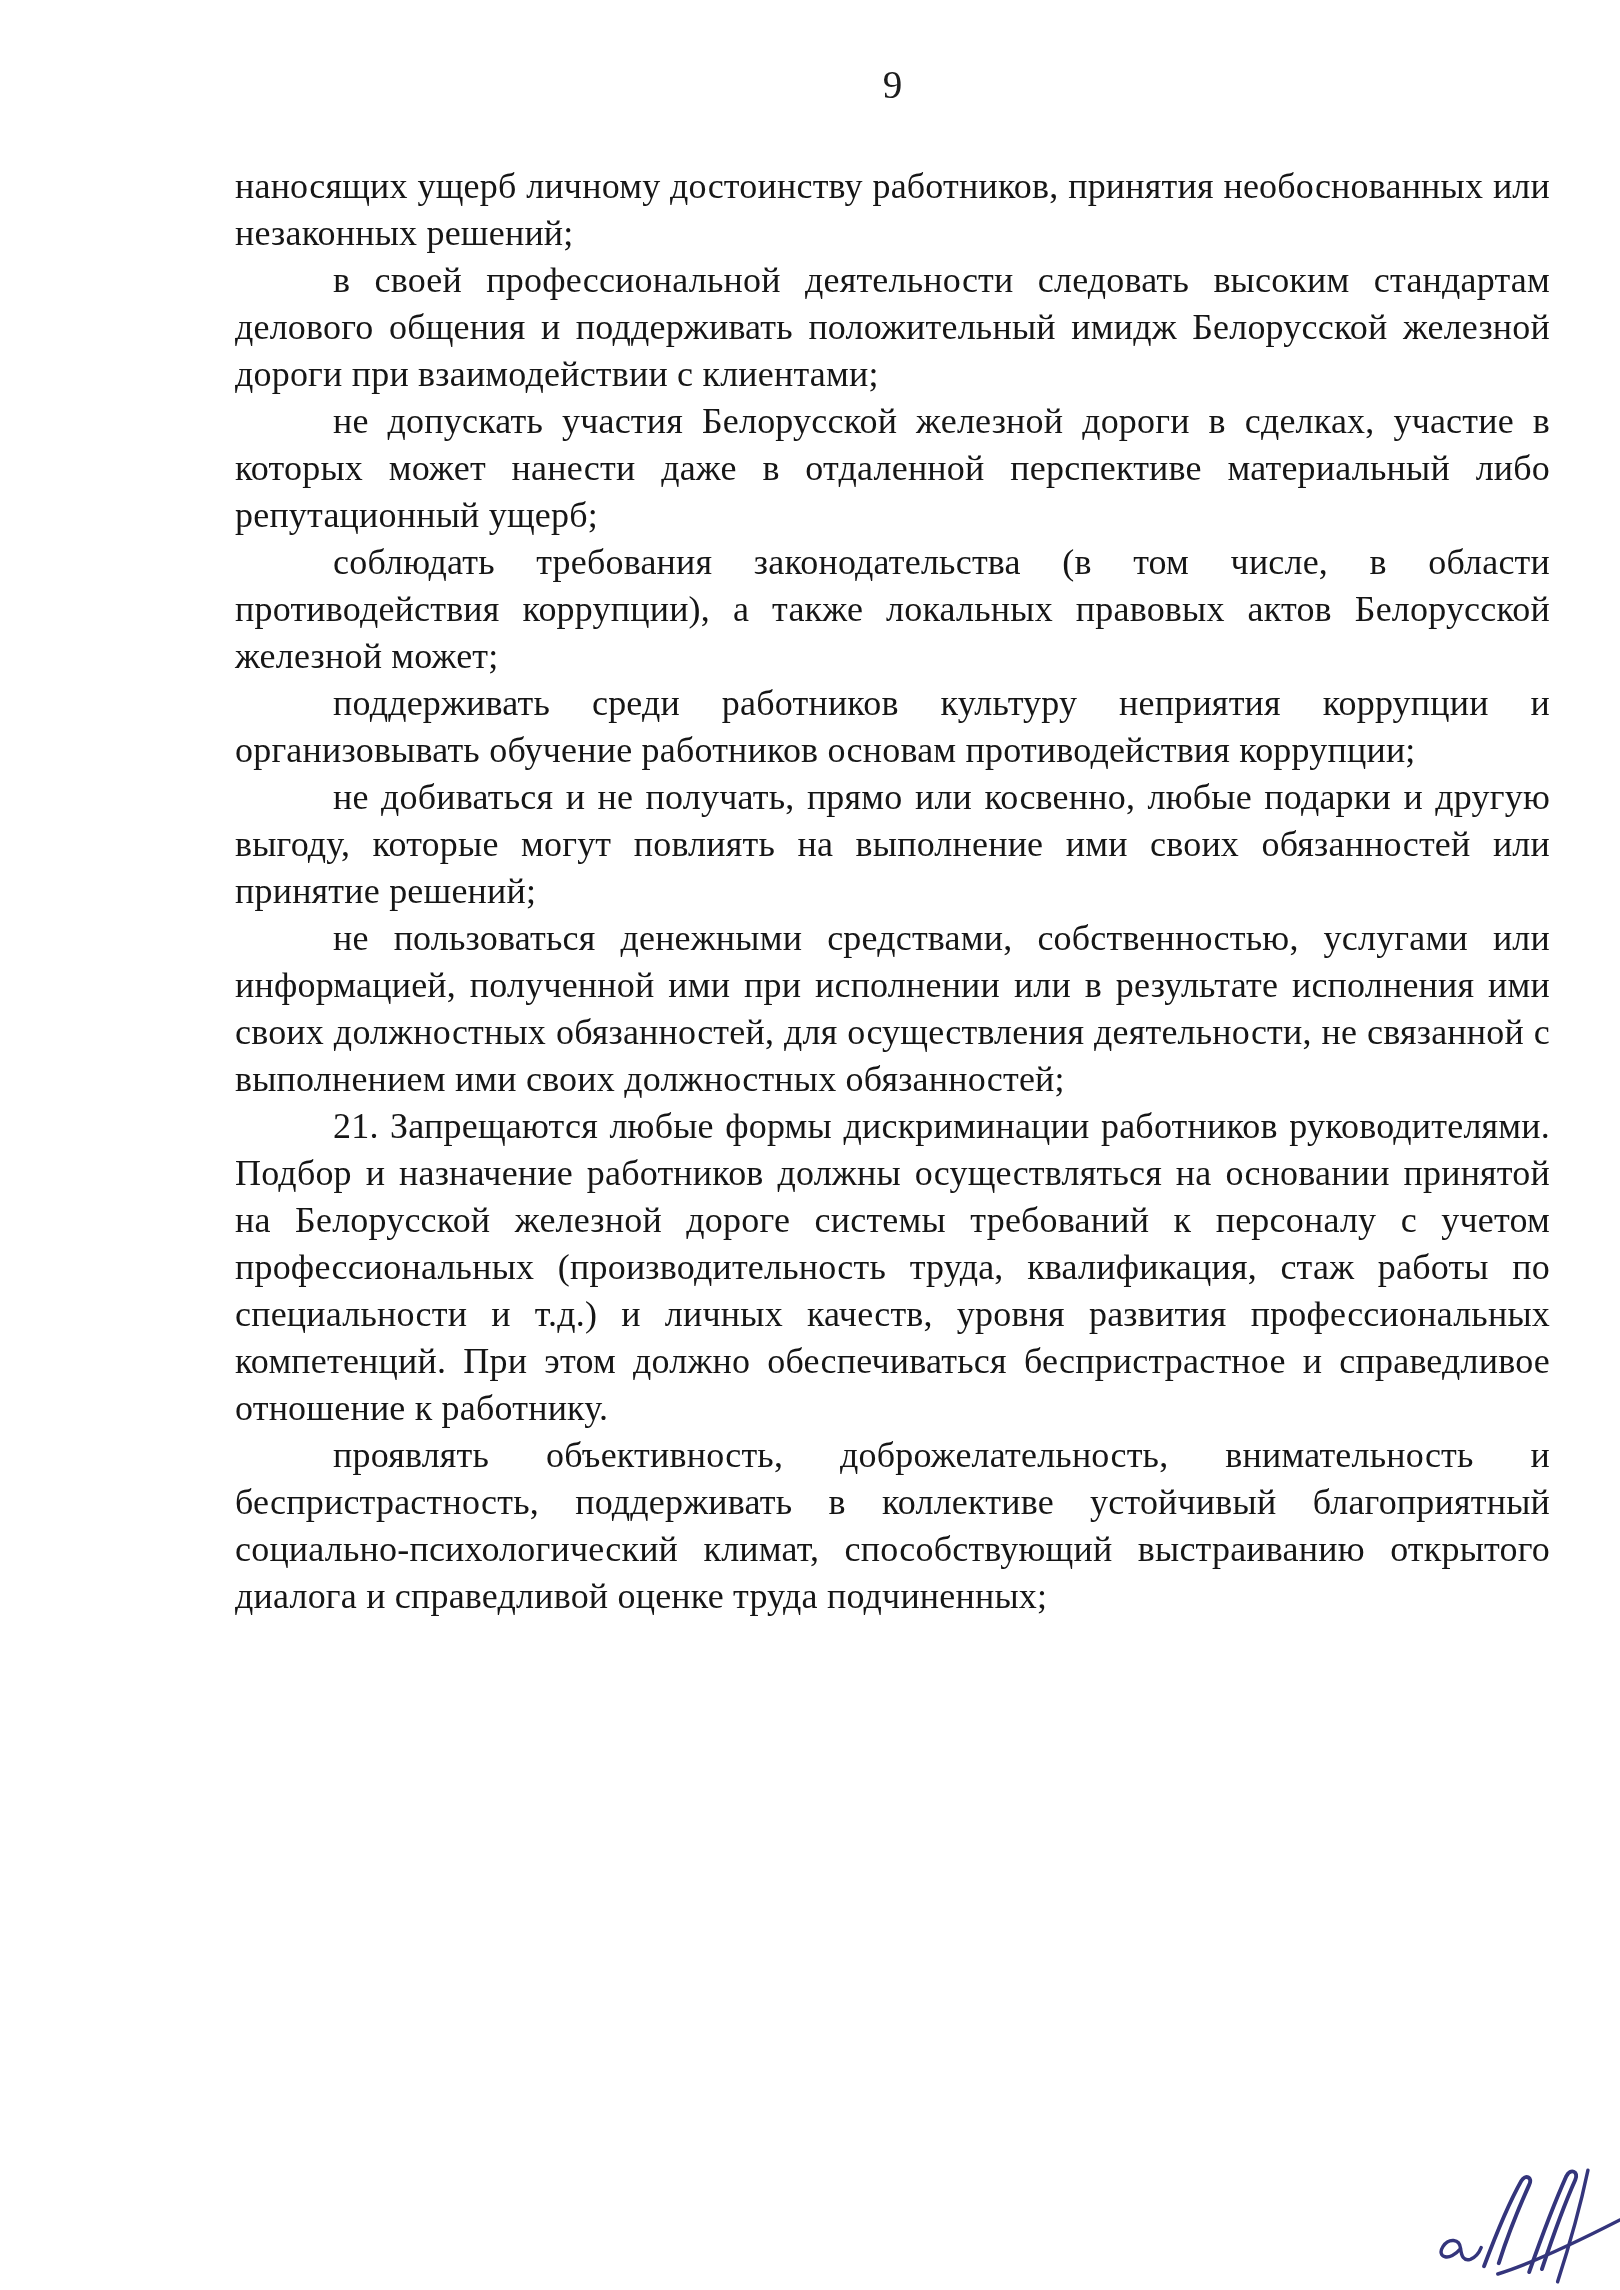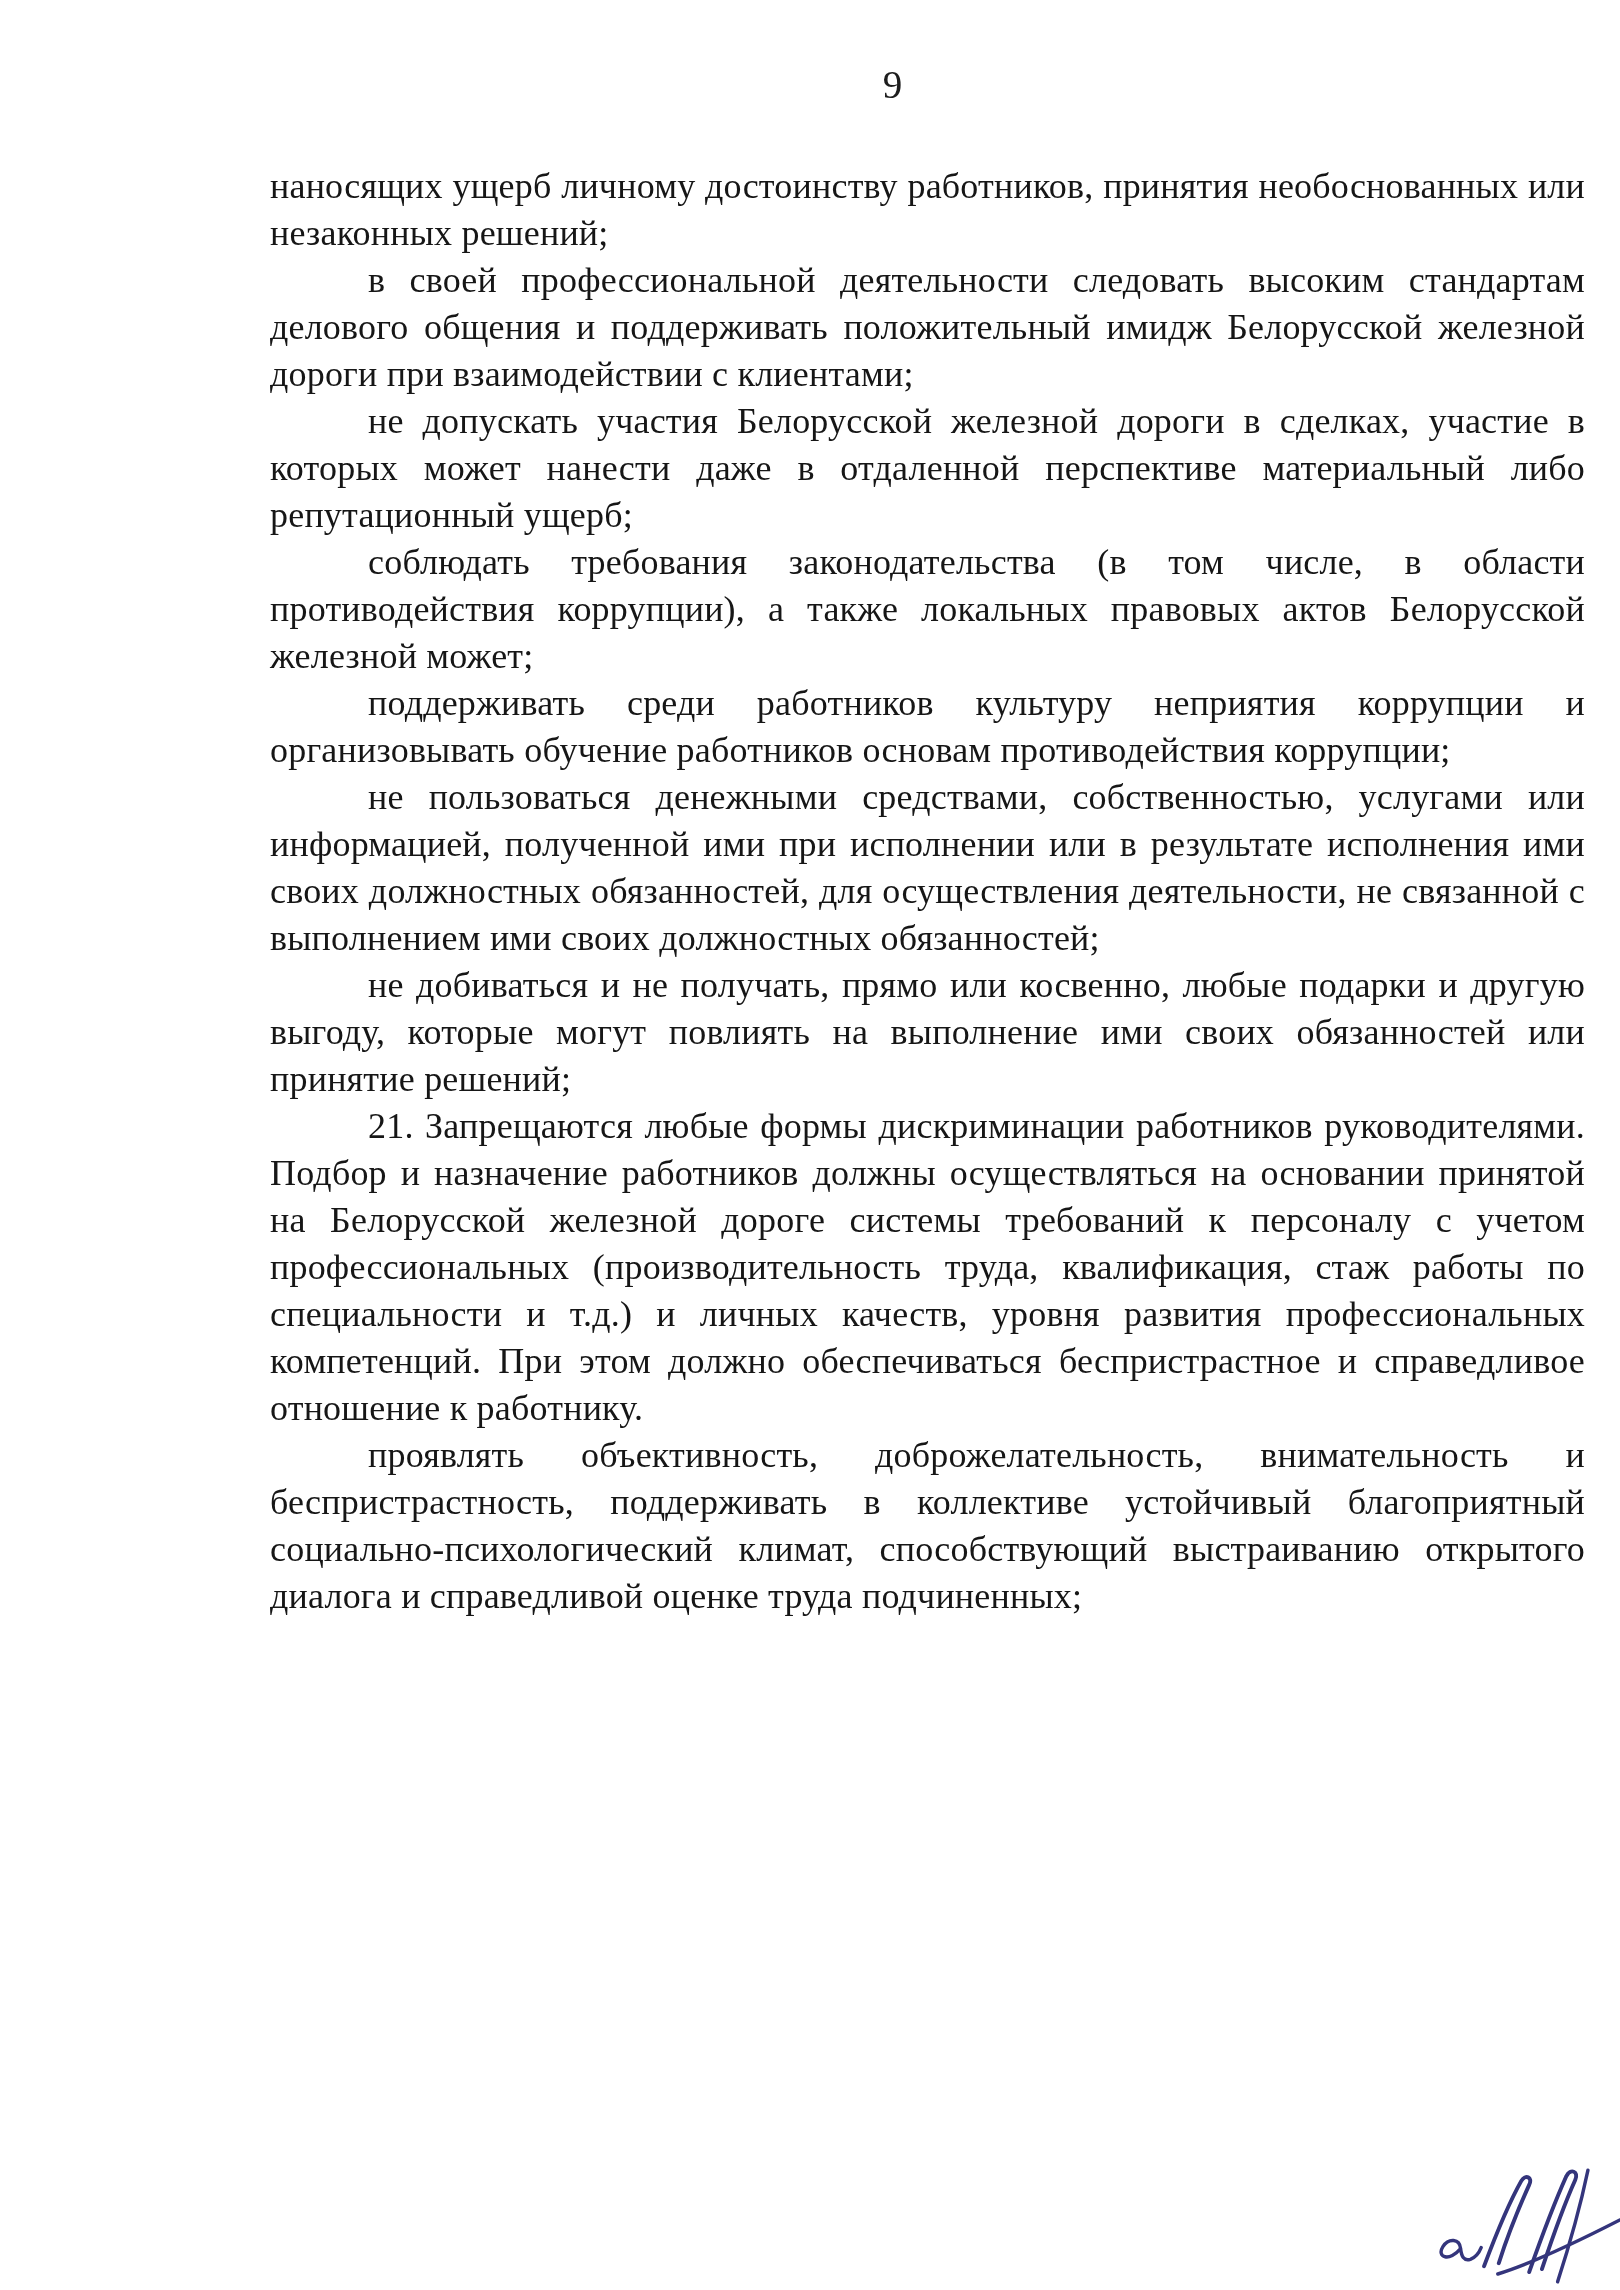--- a/index.html
+++ b/index.html
@@ -29,21 +29,20 @@
   }
   .body-text {
     position: absolute;
     top: 163px;
     left: 235px;
     width: 1315px;
     font-size: 36px;
     line-height: 47px;
     text-align: justify;
     letter-spacing: 0.2px;
-    margin-left: 35px;
   }
   .para {
     margin: 0;
     padding: 0;
     text-indent: 98px;
   }
   .para.flush {
     text-indent: 0;
   }
   .signature {
@@ -70,22 +69,22 @@
 <div class="page">
 
   <div class="page-number">9</div>
 
   <div class="body-text">
     <p class="para flush">наносящих ущерб личному достоинству работников, принятия необоснованных или незаконных решений;</p>
     <p class="para">в своей профессиональной деятельности следовать высоким стандартам делового общения и поддерживать положительный имидж Белорусской железной дороги при взаимодействии с клиентами;</p>
     <p class="para">не допускать участия Белорусской железной дороги в сделках, участие в которых может нанести даже в отдаленной перспективе материальный либо репутационный ущерб;</p>
     <p class="para">соблюдать требования законодательства (в том числе, в области противодействия коррупции), а также локальных правовых актов Белорусской железной может;</p>
     <p class="para">поддерживать среди работников культуру неприятия коррупции и организовывать обучение работников основам противодействия коррупции;</p>
+    <p class="para">не добиваться и не получать, прямо или косвенно, любые подарки и другую выгоду, которые могут повлиять на выполнение ими своих обязанностей или принятие решений;</p>
     <p class="para">не пользоваться денежными средствами, собственностью, услугами или информацией, полученной ими при исполнении или в результате исполнения ими своих должностных обязанностей, для осуществления деятельности, не связанной с выполнением ими своих должностных обязанностей;</p>
-    <p class="para">не добиваться и не получать, прямо или косвенно, любые подарки и другую выгоду, которые могут повлиять на выполнение ими своих обязанностей или принятие решений;</p>
     <p class="para">21. Запрещаются любые формы дискриминации работников руководителями. Подбор и назначение работников должны осуществляться на основании принятой на Белорусской железной дороге системы требований к персоналу с учетом профессиональных (производительность труда, квалификация, стаж работы по специальности и т.д.) и личных качеств, уровня развития профессиональных компетенций. При этом должно обеспечиваться беспристрастное и справедливое отношение к работнику.</p>
     <p class="para">проявлять объективность, доброжелательность, внимательность и беспристрастность, поддерживать в коллективе устойчивый благоприятный социально-психологический климат, способствующий выстраиванию открытого диалога и справедливой оценке труда подчиненных;</p>
   </div>
 
   <div class="signature">
     <svg viewBox="0 0 200 125" xmlns="http://www.w3.org/2000/svg">
       <path stroke-width="3.5" d="M22,86 c-11,14 -25,9 -18,-2 c6,-9 17,-8 18,2 c1,8 3,13 10,11 c5,-2 9,-7 11,-12" stroke="#34357c"></path>
       <path stroke-width="4" d="M46,104 C58,72 71,40 84,17 c4,-7 12,-4 8,4 C79,50 68,79 61,101" stroke="#34357c"></path>
       <path stroke-width="4" d="M92,110 C104,76 117,41 130,12 c4,-8 13,-5 9,4 C125,47 114,80 105,107" stroke="#34357c"></path>
       <path stroke-width="3.5" d="M60,112 C96,101 142,79 196,51" stroke="#34357c"></path>

